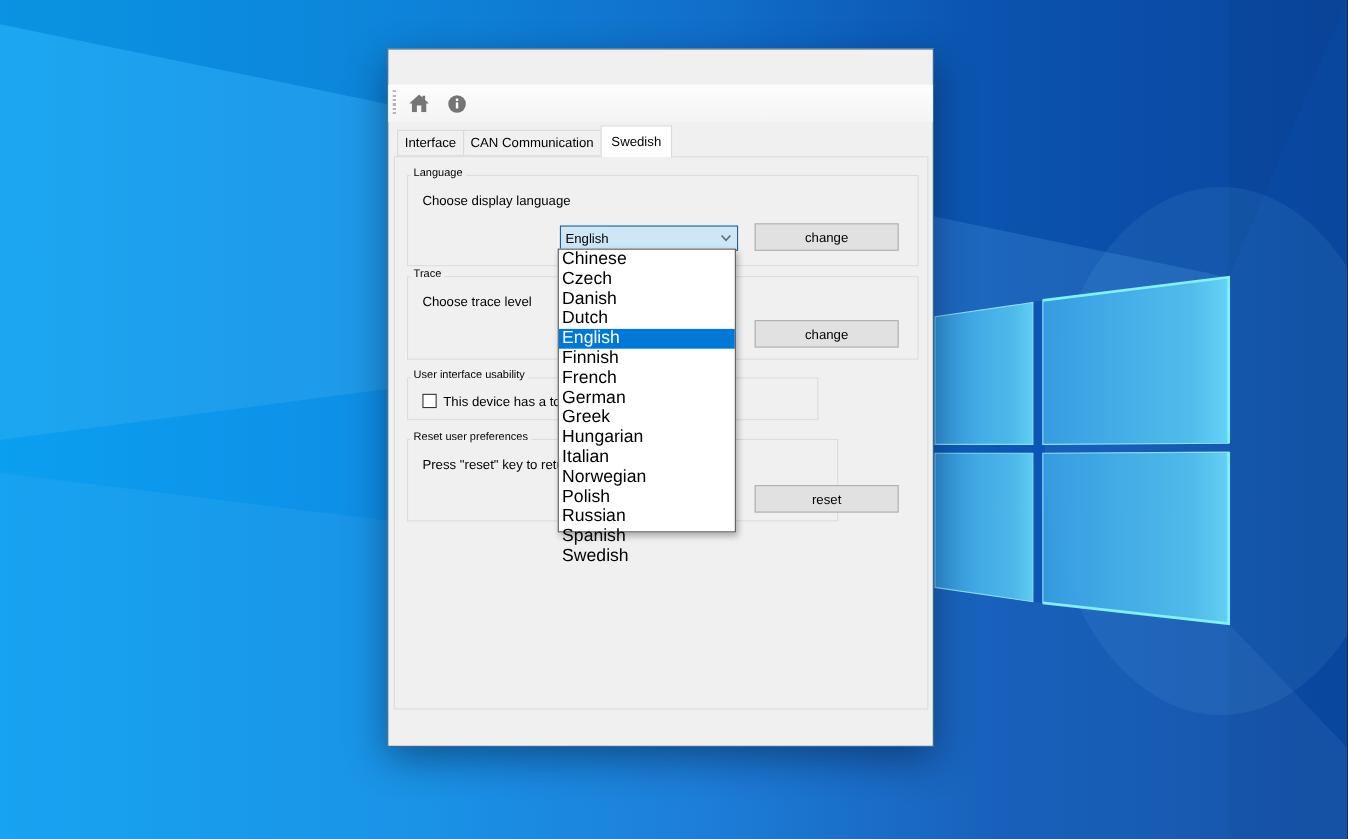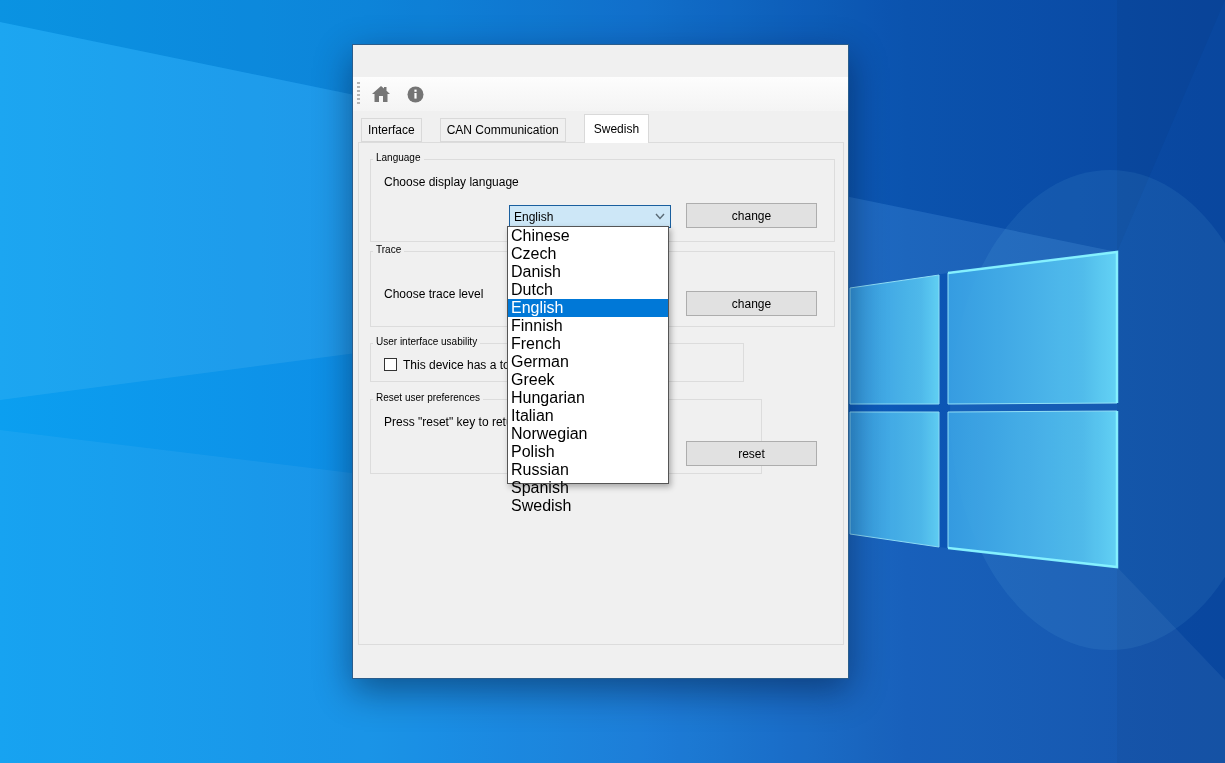--- a/index.html
+++ b/index.html
@@ -31,21 +31,21 @@
   .toolbar{
     position:absolute;left:0;top:32px;right:0;height:34px;
     background:linear-gradient(#fdfdfd,#f4f4f4);
     display:flex;align-items:center;
   }
   .grip{width:3px;height:24px;margin-left:4px;
     background:repeating-linear-gradient(to bottom,#b5b5b5 0 2px,transparent 2px 4px);}
   .tool-btn{width:26px;height:26px;border:none;background:transparent;padding:0;
     display:flex;align-items:center;justify-content:center;margin-left:8px;cursor:pointer;}
 
-  .tabstrip{position:absolute;left:8px;top:69px;height:28px;display:flex;align-items:flex-end;z-index:3;gap:19px;}
+  .tabstrip{position:absolute;left:8px;top:69px;height:28px;display:flex;align-items:flex-end;z-index:3;}
   .tab{
     height:24px;padding:0 6px;display:flex;align-items:center;font-size:12px;color:#000;
     background:#f0f0f0;border:1px solid #d9d9d9;margin-right:-1px;cursor:pointer;
   }
   .tab.active{
     height:29px;margin-bottom:-1px;background:#fff;border-bottom:none;
     padding:0 9px;position:relative;z-index:4;
   }
 
   .page{
@@ -150,21 +150,21 @@
           <span>English</span>
           <svg class="combo-chevron" width="10" height="7" viewBox="0 0 10 7">
             <polyline points="1,1 5,5.5 9,1" fill="none" stroke="#5a6a75" stroke-width="1.4"></polyline>
           </svg>
         </div>
         <button class="win-btn" style="left:315px;top:43px;">change</button>
       </div>
 
       <div class="groupbox" style="left:11px;top:108px;width:465px;height:76px;">
         <span class="gb-label">Trace</span>
-        <span class="desc" style="left:13px;top:15px;margin-top:20px;">Choose trace level</span>
+        <span class="desc" style="left:13px;top:15px;">Choose trace level</span>
         <button class="win-btn" style="left:315px;top:39px;">change</button>
       </div>
 
       <div class="groupbox" style="left:11px;top:200px;width:374px;height:39px;">
         <span class="gb-label">User interface usability</span>
         <span class="checkbox" style="left:13px;top:14px;"></span>
         <span class="cb-label" style="left:32px;top:14px;">This device has a touch screen</span>
       </div>
 
       <div class="groupbox" style="left:11px;top:256px;width:392px;height:75px;padding-left:42px;">

